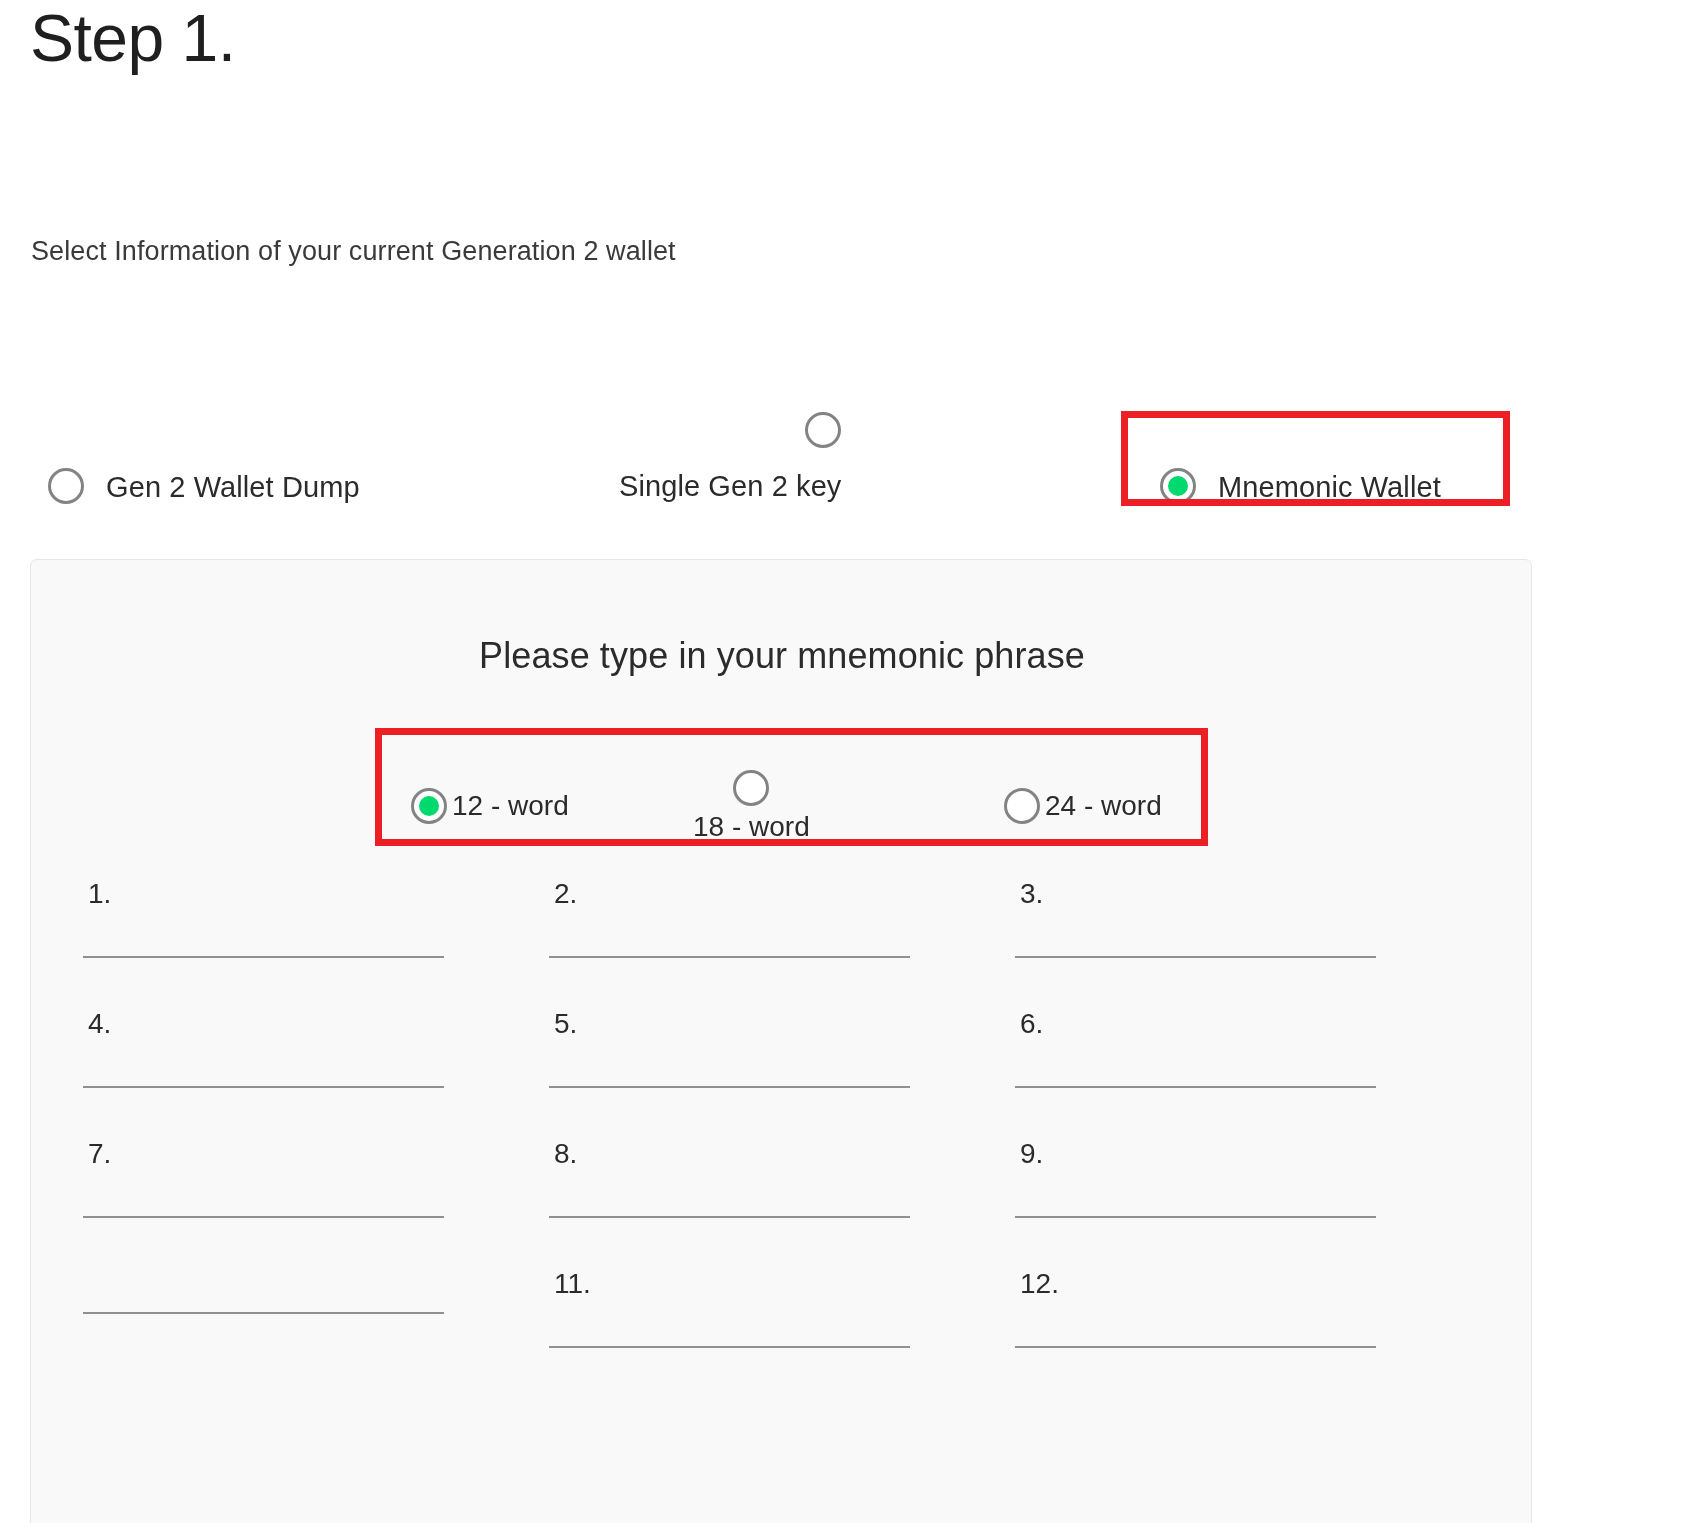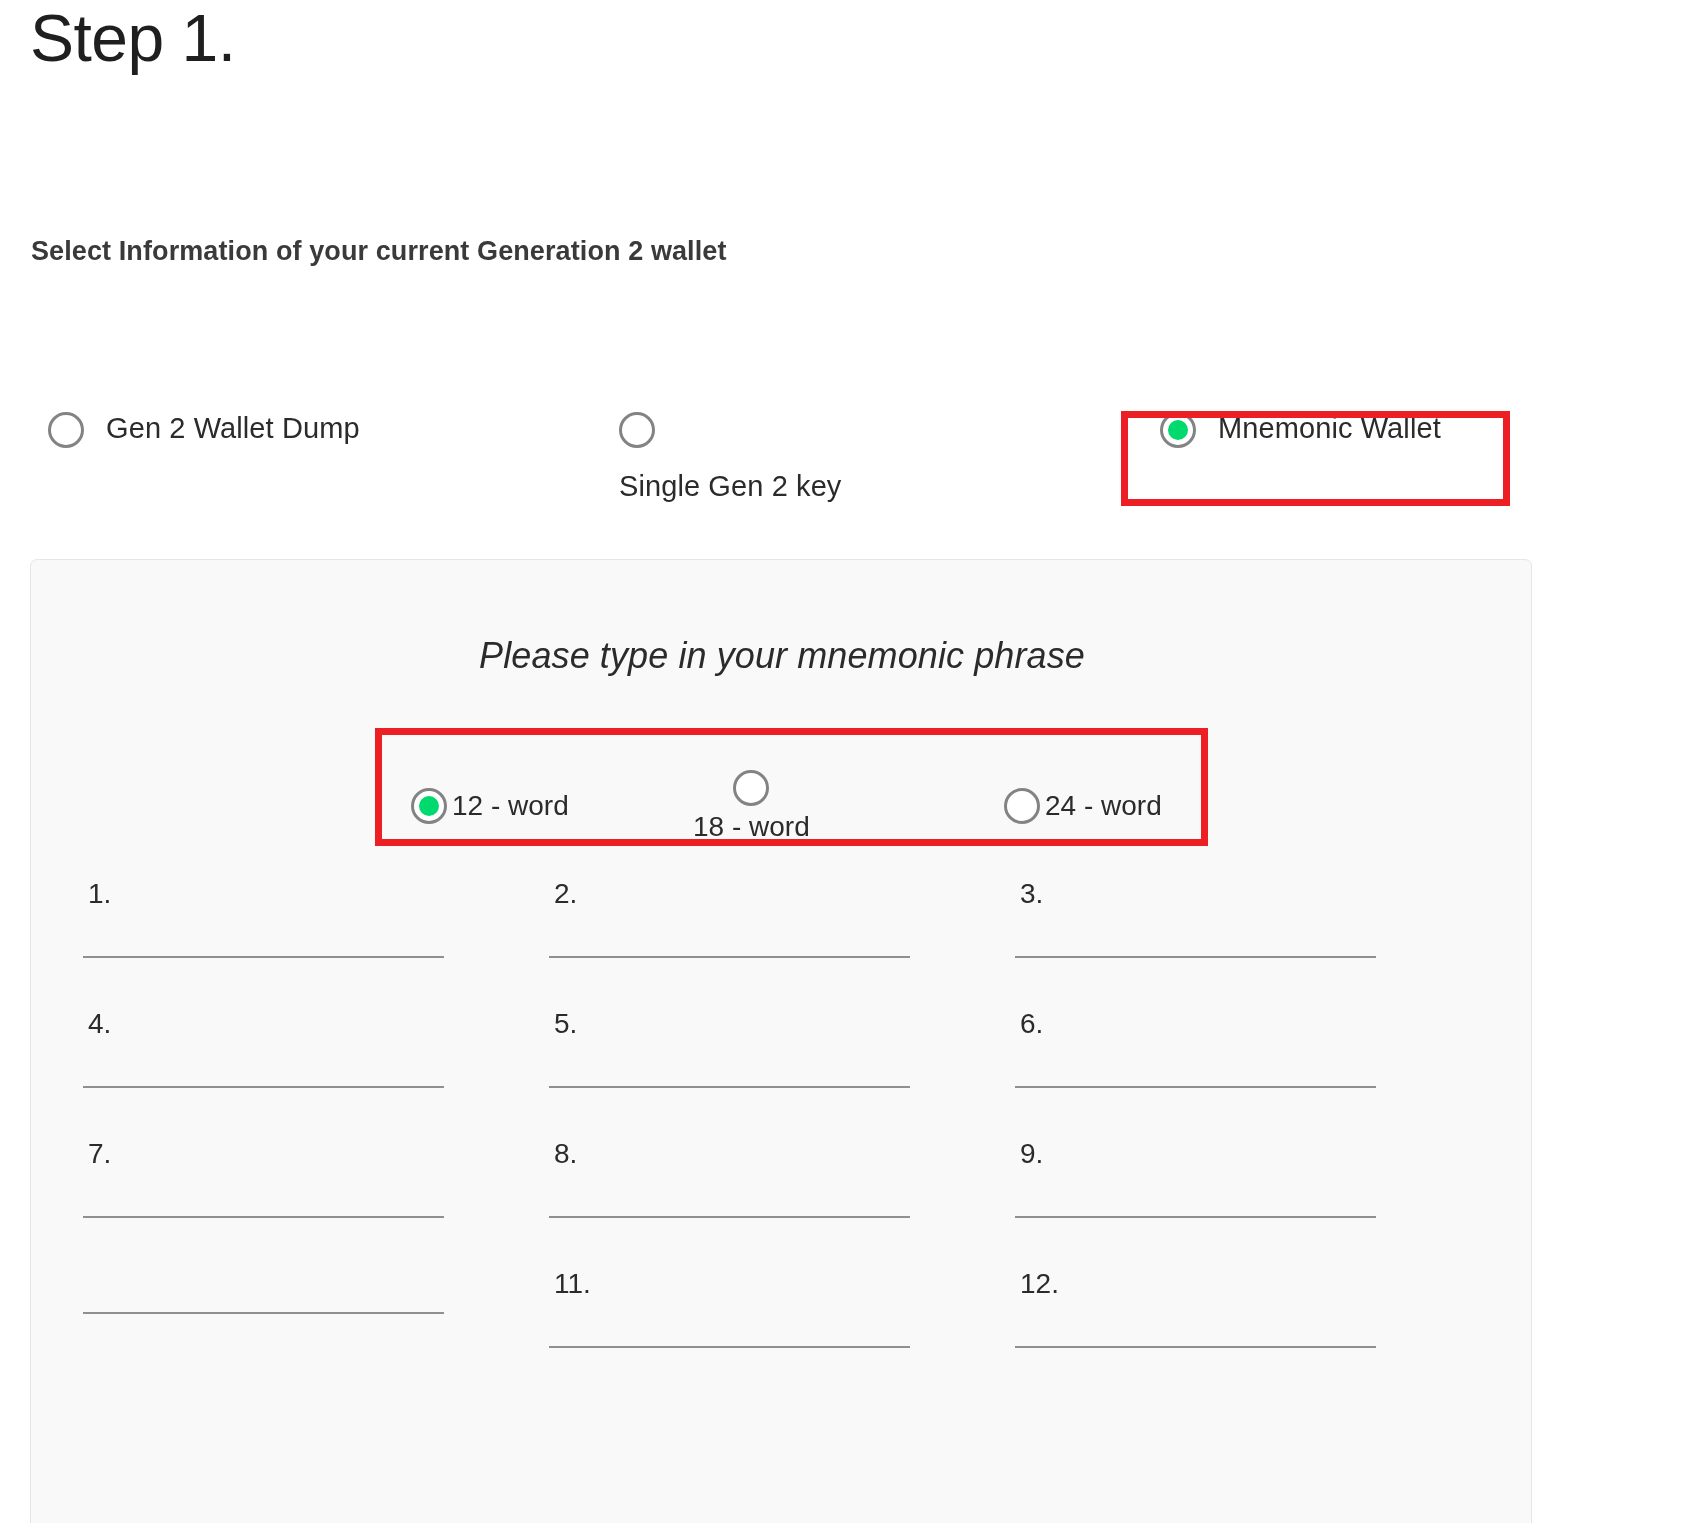--- a/index.html
+++ b/index.html
@@ -35,40 +35,40 @@
     letter-spacing: -0.5px;
     color: #1f1f1f;
     line-height: 1.05;
     margin: 0;
   }
 
   .lead-line {
     position: absolute;
     left: 31px;
     font-size: 27px;
-    font-weight: 700;
+    font-weight: 400;
     color: #3a3a3a;
     letter-spacing: 0.1px;
     white-space: nowrap;
   }
   .lead-line.l1 { top: 236px; }
   .lead-line.l2 { top: 323px; }
 
   
   .source-row {
     position: absolute;
     left: 0;
     top: 412px;
     width: 1703px;
     height: 92px;
   }
   .source-option {
     position: absolute;
     display: flex;
-    align-items: flex-start;
+    align-items: flex-end;
     gap: 22px;
     height: 92px;
     top: 0;
   }
   .source-option.opt0 { left: 48px; }
   .source-option.opt1 { left: 619px; flex-direction: column; }
   .source-option.opt2 { left: 1160px; padding-right: 14px; }
 
   .radio {
     width: 36px;
@@ -137,21 +137,20 @@
   .panel-title {
     position: absolute;
     left: 0;
     top: 75px;
     width: 1502px;
     text-align: center;
     font-size: 36px;
     font-weight: 400;
     color: #2b2b2b;
     letter-spacing: 0.1px;
-    font-style: italic;
   }
 
   
   .wordcount-row {
     position: absolute;
     left: 0;
     top: 210px;
     width: 1502px;
     height: 72px;
   }

